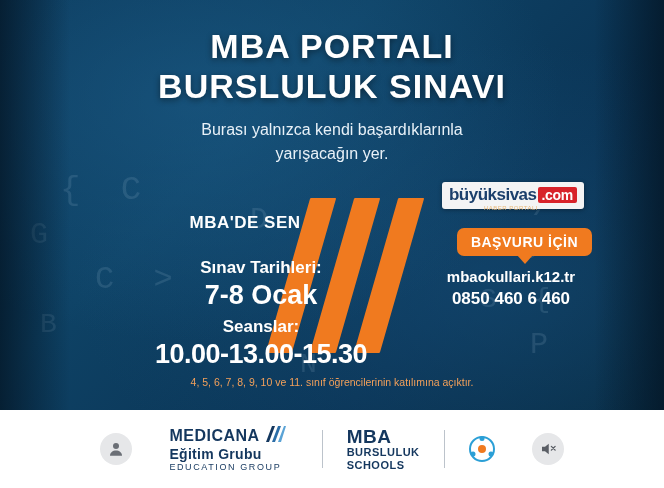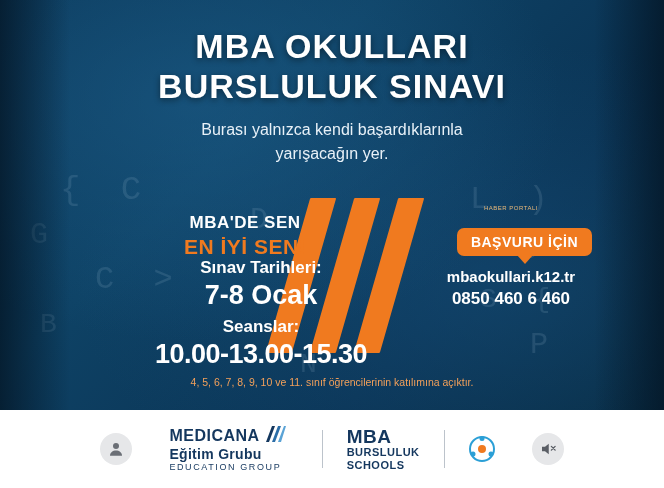--- a/index.html
+++ b/index.html
@@ -273,47 +273,50 @@
       <span class="c7">S {</span>
       <span class="c8">P</span>
       <span class="c9">D</span>
       <span class="c10">N</span>
     </div>
 
     <div class="vleft"></div>
     <div class="vright"></div>
 
     <div class="title-wrap">
-      <div class="title">MBA OKULLARI</div>
+      <div class="title">MBA PORTALI</div>
       <div class="title">BURSLULUK SINAVI</div>
     </div>
 
     <div class="subtitle">
       <div>Burası yalnızca kendi başardıklarınla</div>
       <div>yarışacağın yer.</div>
     </div>
 
     <div class="slashes">
       <div class="slash s1"></div>
       <div class="slash s2"></div>
       <div class="slash s3"></div>
     </div>
 
     <div class="promo">
       <div class="promo-line1">MBA'DE SEN</div>
-      <div class="promo-line2">EN İYİ SEN!</div>
     </div>
 
     <div class="dates">
       <div class="dates-label">Sınav Tarihleri:</div>
       <div class="dates-value">7-8 Ocak</div>
       <div class="sessions-label">Seanslar:</div>
       <div class="sessions-value">10.00-13.00-15.30</div>
     </div>
 
+    <div class="brandlogo">
+      <span class="b1">büyüksivas</span>
+      <span class="b2">.com</span>
+    </div>
     <div class="brandlogo-sub">HABER PORTALI</div>
 
     <div class="apply-badge">BAŞVURU İÇİN</div>
 
     <div class="contact">
       <div class="url">mbaokullari.k12.tr</div>
       <div class="phone">0850 460 6 460</div>
     </div>
 
     <div class="footnote">4, 5, 6, 7, 8, 9, 10 ve 11. sınıf öğrencilerinin katılımına açıktır.</div>

